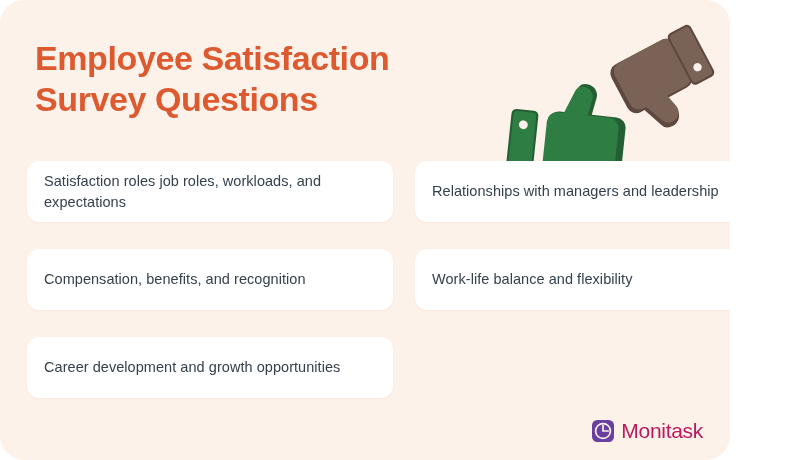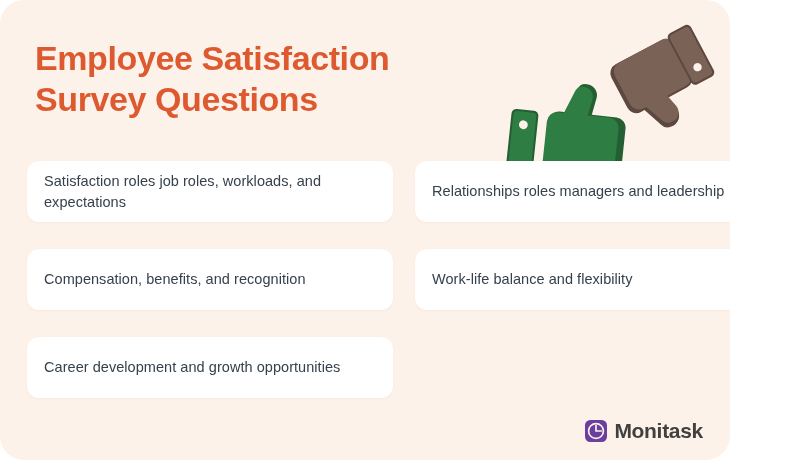--- a/index.html
+++ b/index.html
@@ -69,22 +69,22 @@
     position:absolute;
     right:27px; bottom:16px;
     height:26px;
     display:flex;
     align-items:center;
     gap:7px;
   }
   #logo-mark { width:22px; height:22px; display:block; }
   #logo-text {
     font-size:21px;
-    font-weight:bold;
-    color:#404040;
+    font-weight:normal;
+    color:#be185d;
     letter-spacing:-0.3px;
     line-height:22px;
   }
 </style>
 </head>
 <body>
 
 <div id="poster">
 
   <h1 id="title">Employee Satisfaction
@@ -121,21 +121,21 @@
         <circle cx="25" cy="109" r="4.4" fill="#FDF2E9"></circle>
       </g>
     </svg>
   </div>
 
   <div id="grid">
     <div class="card">
       <span class="card-text">Satisfaction roles job roles, workloads, and expectations</span>
     </div>
     <div class="card">
-      <span class="card-text">Relationships roles managers and leadership</span>
+      <span class="card-text">Relationships with managers and leadership</span>
     </div>
     <div class="card">
       <span class="card-text">Compensation, benefits, and recognition</span>
     </div>
     <div class="card">
       <span class="card-text">Work-life balance and flexibility</span>
     </div>
     <div class="card">
       <span class="card-text">Career development and growth opportunities</span>
     </div>

